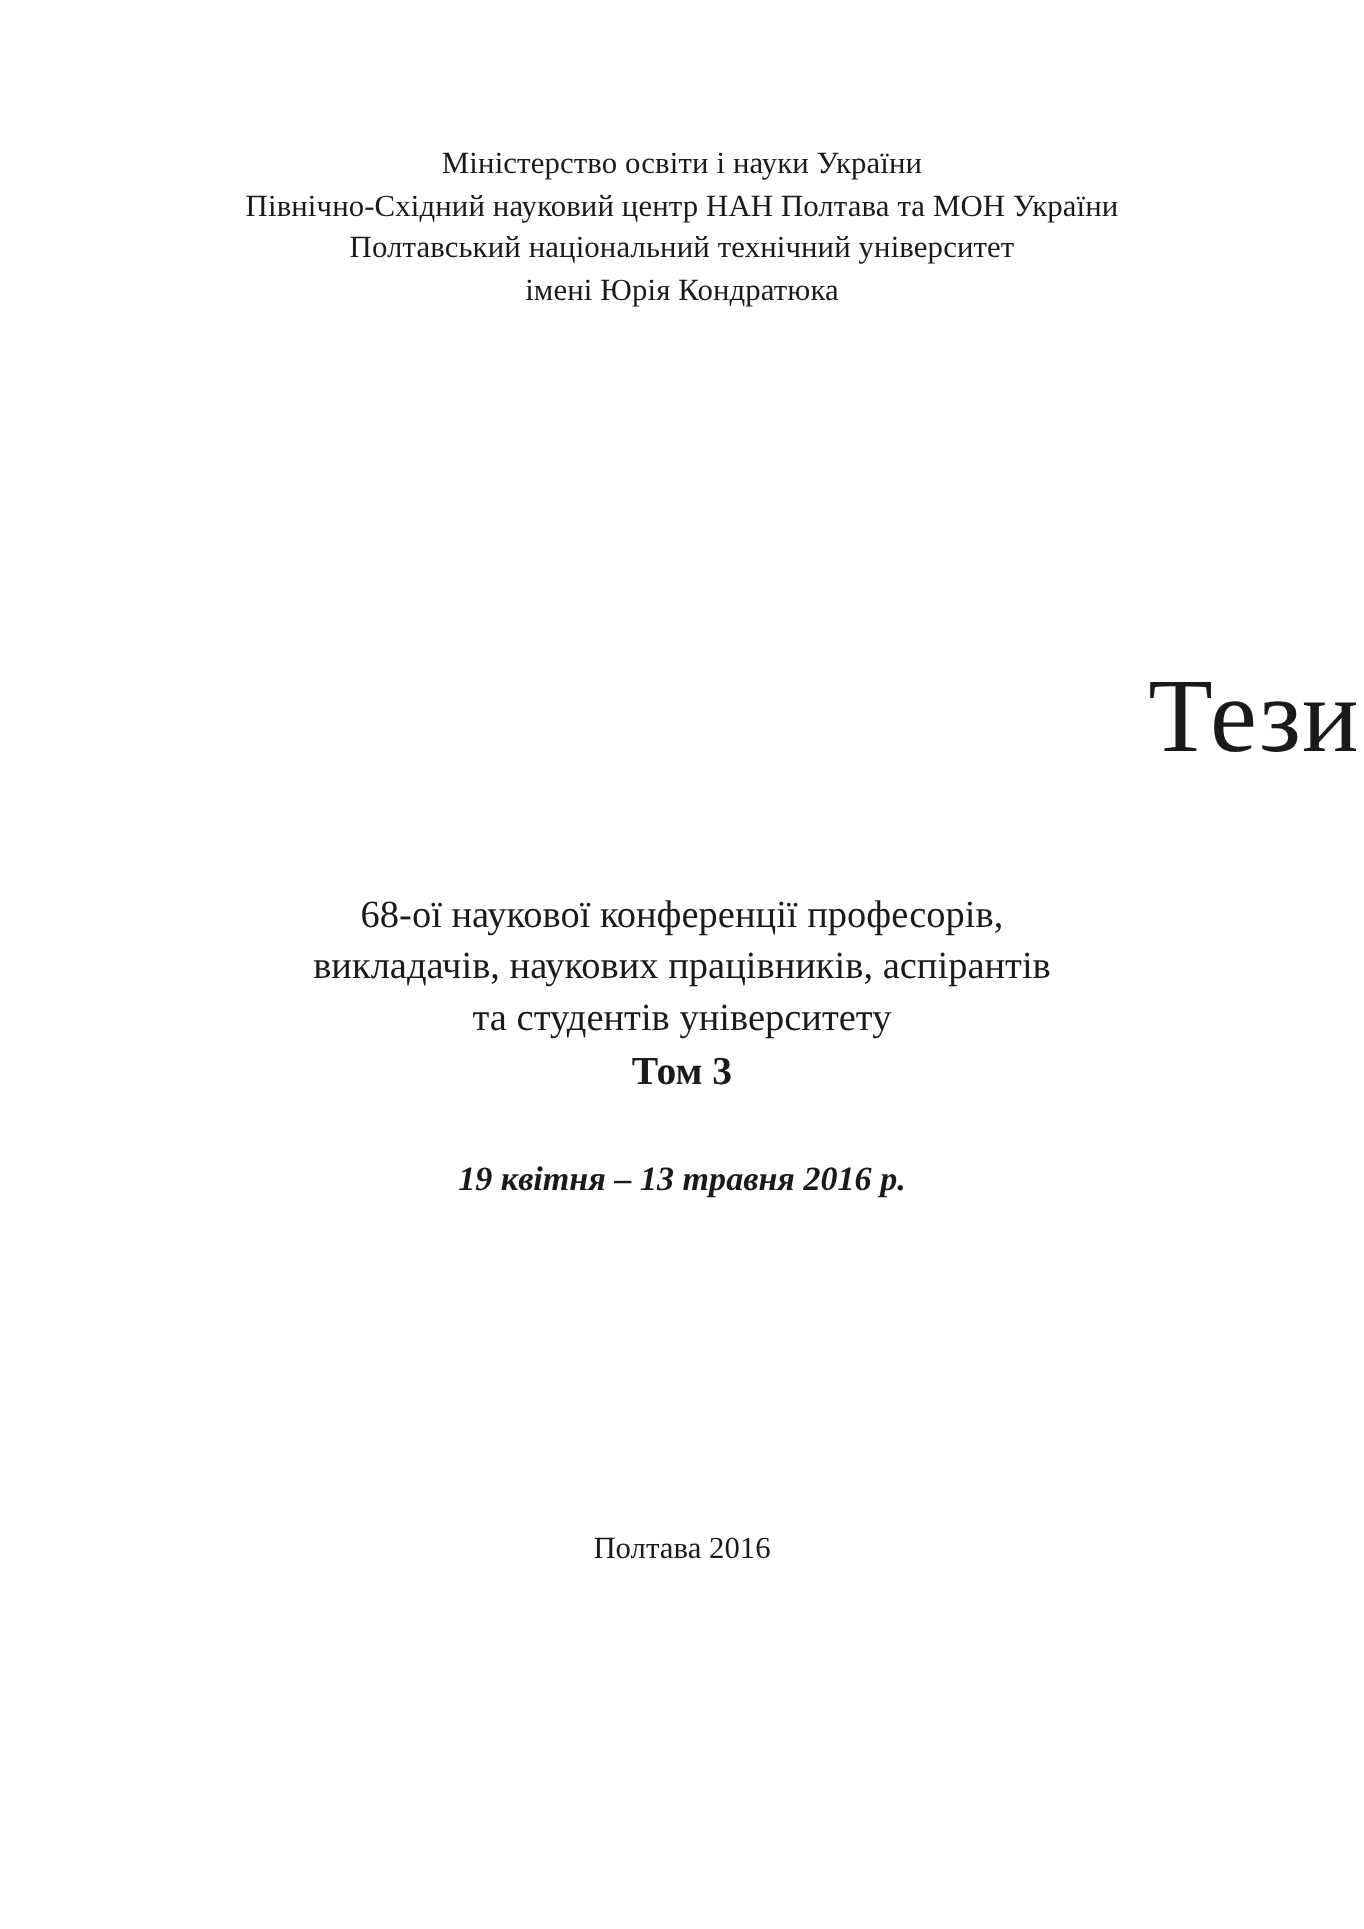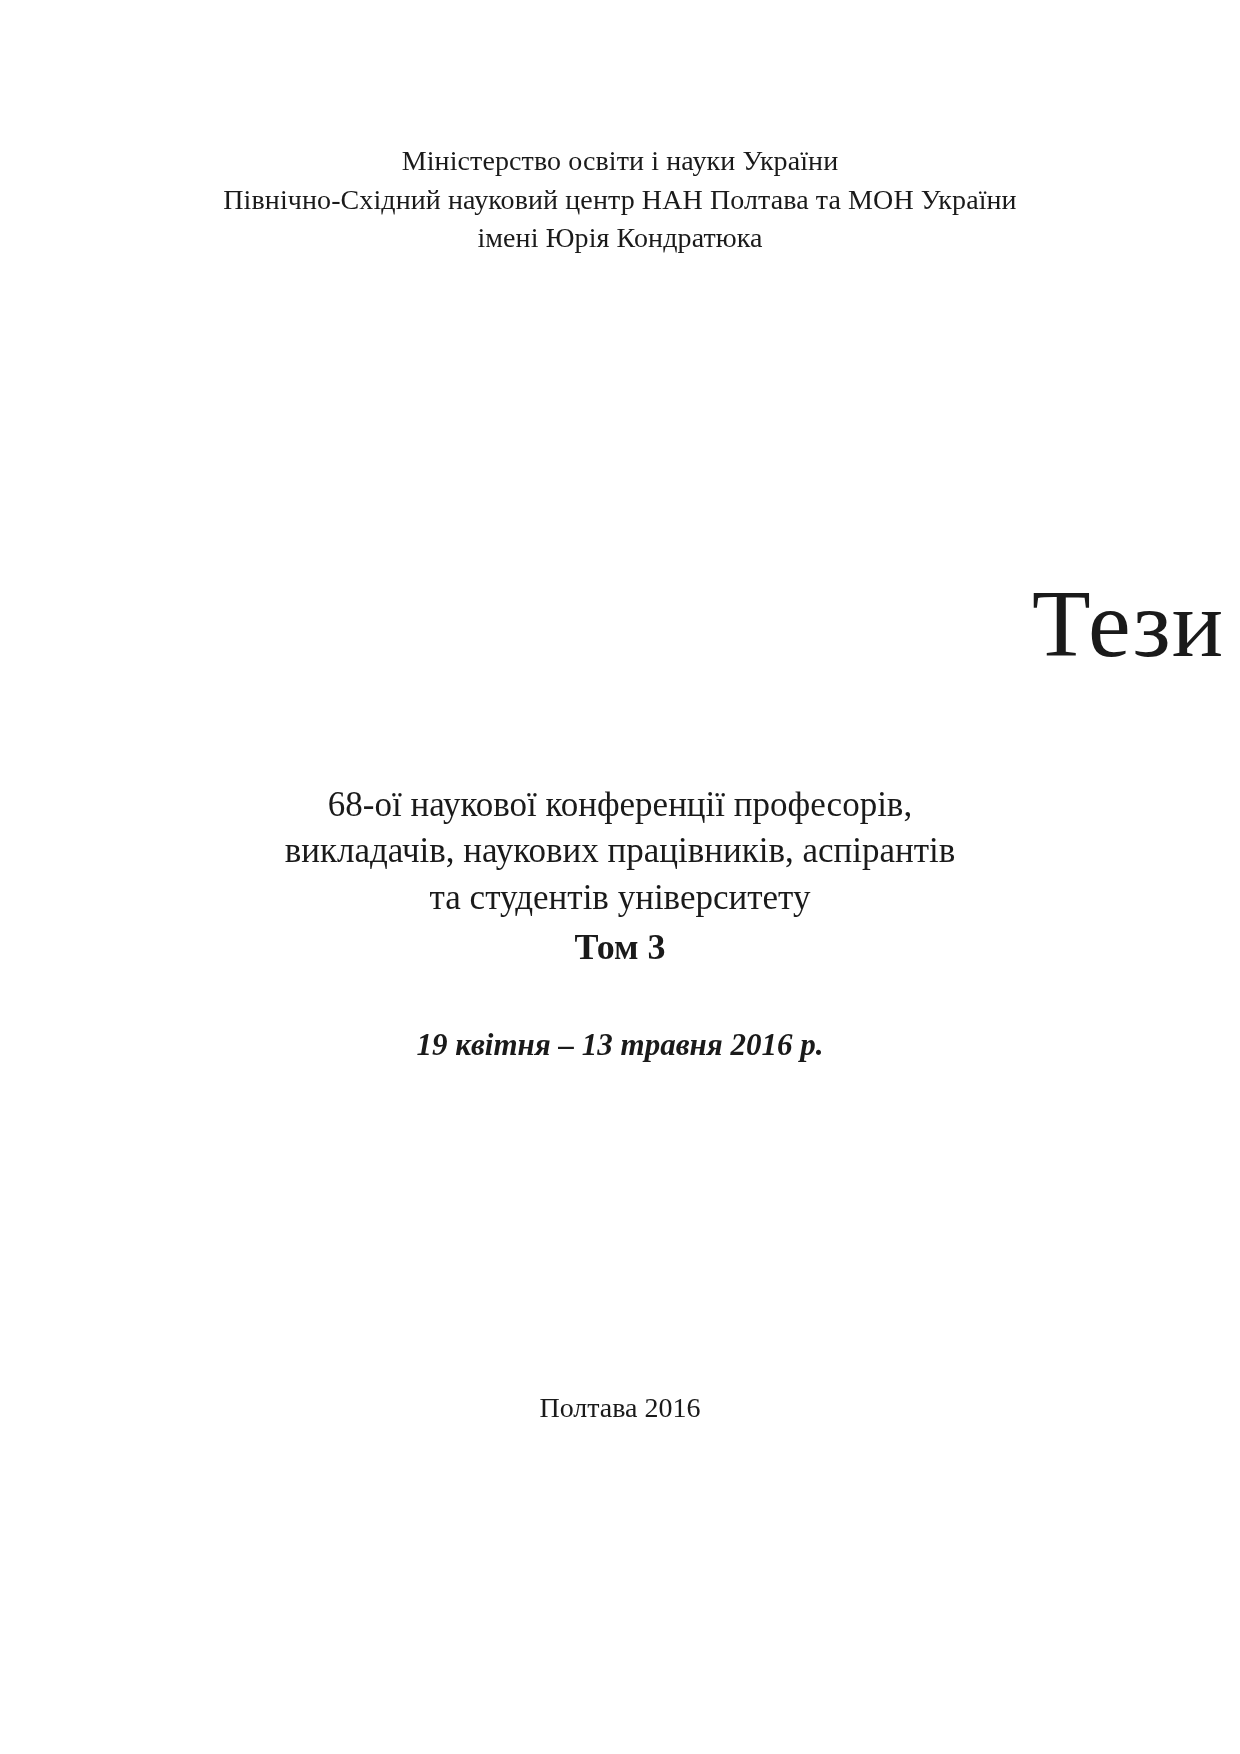--- a/index.html
+++ b/index.html
@@ -12,21 +12,21 @@
     height: 1754px;
     font-family: "Liberation Serif", "DejaVu Serif", serif;
     color: #1a1a1a;
     position: relative;
     overflow: hidden;
   }
   .page {
     width: 1240px;
     height: 1754px;
     box-sizing: border-box;
-    padding: 16px;
+    padding: 4px;
     position: relative;
     display: flex;
     flex-direction: column;
     align-items: center;
   }
 
   
   .header-block {
     margin-top: 126px;
     width: 100%;
@@ -99,20 +99,21 @@
   }
 </style>
 </head>
 <body>
 
 <div class="page">
 
   <div class="header-block">
     <div class="header-line">Міністерство освіти і науки України</div>
     <div class="header-line">Північно-Східний науковий центр НАН Полтава та МОН України</div>
+    <div class="header-line">Полтавський національний технічний університет</div>
     <div class="header-line">імені Юрія Кондратюка</div>
   </div>
 
   <div class="title-block">
     <div class="main-title">Тези</div>
   </div>
 
   <div class="subtitle-block">
     <div class="subtitle-line">68-ої наукової конференції професорів,</div>
     <div class="subtitle-line">викладачів, наукових працівників, аспірантів</div>

